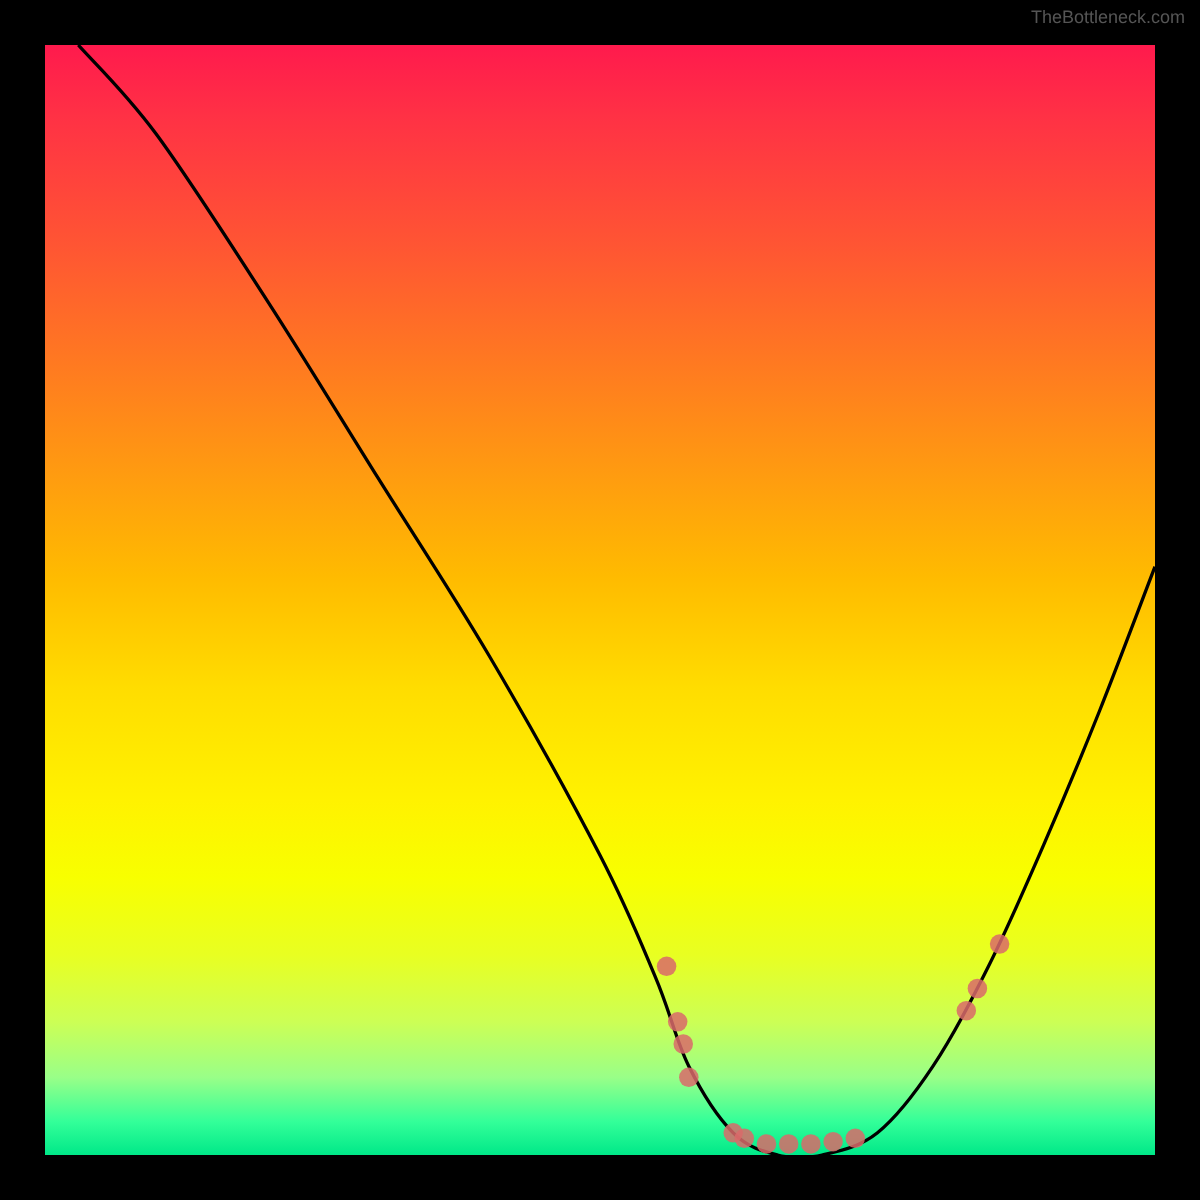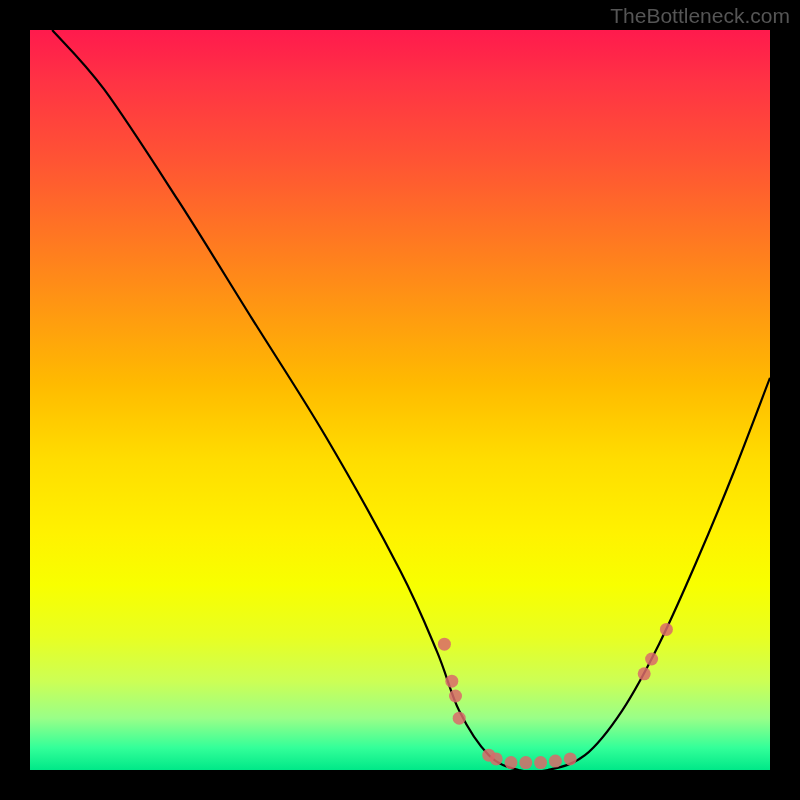--- a/index.html
+++ b/index.html
@@ -9,21 +9,21 @@
     background: #000;
     position: relative;
     font-family: Arial, sans-serif;
     overflow: hidden;
   }
   .watermark {
     position: absolute;
     top: 4px;
     right: 10px;
     color: #555;
-    font-size: 21px;
+    font-size: 12px;
     font-weight: 500;
     z-index: 10;
   }
   .plot-area {
     position: absolute;
     left: 30px;
     top: 30px;
     width: 740px;
     height: 740px;
     overflow: hidden;

